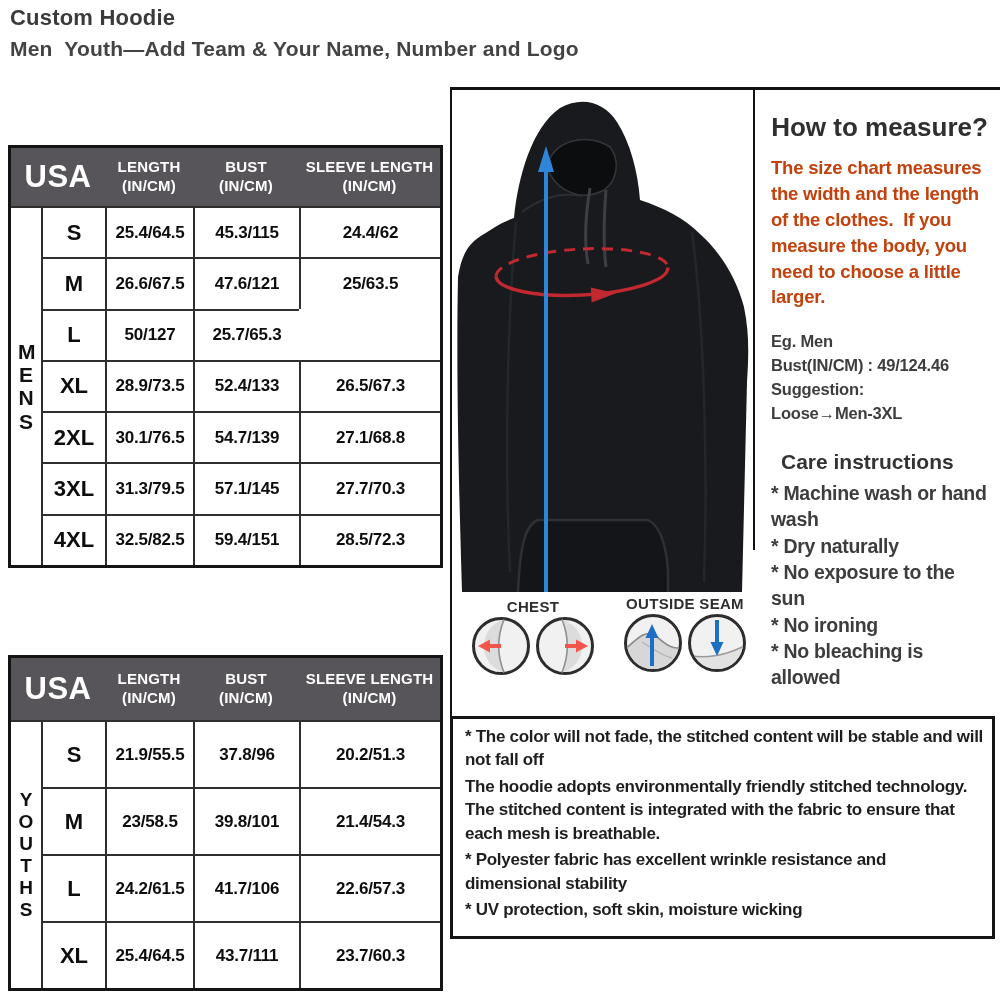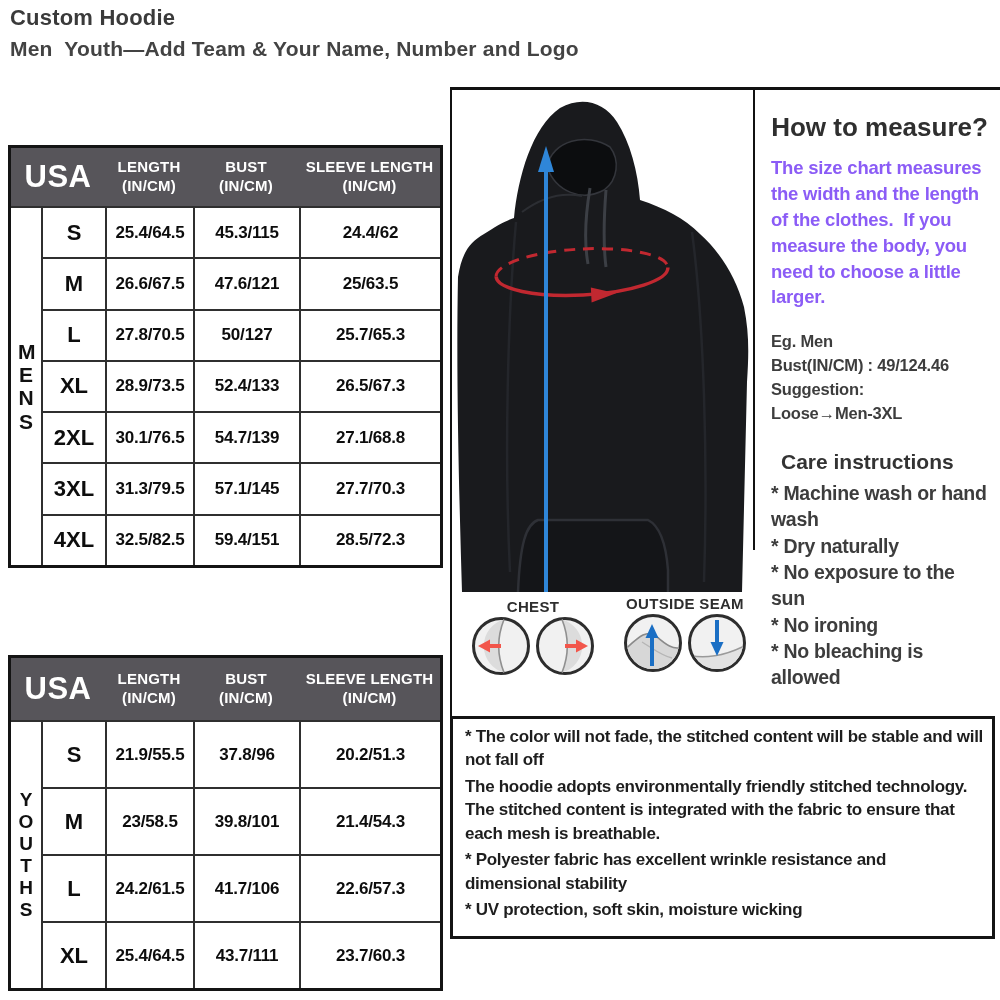--- a/index.html
+++ b/index.html
@@ -36,21 +36,21 @@
   #hoodie-svg { position:absolute; left:0; top:2px; }
   .icon-group { position:absolute; text-align:center; }
   #chest-group { left:16px;  top:508px; width:130px; }
   #seam-group  { left:166px; top:505px; width:134px; }
   .icon-label { font-size:15px; font-weight:700; color:#2e2e2e; letter-spacing:.3px; }
   .circle-row { display:flex; justify-content:center; gap:2px; }
 
   
   #right-panel { left:753px; top:87px; width:247px; height:463px; border-top:3px solid #111; border-left:2px solid #111; box-sizing:border-box; background:#fff; padding:14px 12px 0 16px; }
   #htm-title { font-size:26px; font-weight:700; color:#2f2f2f; text-align:center; margin-top:8px; }
-  #htm-body  { font-size:18.5px; font-weight:700; color:#8b5cf6; line-height:1.4; margin-top:12px; white-space:pre-wrap; letter-spacing:-.2px; }
+  #htm-body  { font-size:18.5px; font-weight:700; color:#c2410c; line-height:1.4; margin-top:12px; white-space:pre-wrap; letter-spacing:-.2px; }
   #eg-block  { margin-top:20px; }
   .eg-line   { font-size:16.5px; font-weight:700; color:#3d3d3d; line-height:1.45; letter-spacing:-.2px; }
   #care-title{ font-size:21px; font-weight:700; color:#333; margin-top:24px; margin-left:10px; }
   .care-line { font-size:19.5px; font-weight:700; color:#3d3d3d; line-height:1.35; letter-spacing:-.3px; }
   #care-list { margin-top:6px; }
 
   
   #bottom-box { left:450px; top:716px; width:545px; height:223px; border:3px solid #141414; box-sizing:border-box; background:#fff; padding:6px 8px 0 12px; }
   .desc-line { font-size:17px; font-weight:700; color:#1e1e1e; line-height:1.38; letter-spacing:-.3px; white-space:pre-wrap; margin-bottom:3px; }
 </style>
@@ -84,21 +84,20 @@
     <div class="c val">25.4/64.5</div>
     <div class="c val">45.3/115</div>
     <div class="c val">24.4/62</div>
 
     <div class="c sz">M</div>
     <div class="c val">26.6/67.5</div>
     <div class="c val">47.6/121</div>
     <div class="c val">25/63.5</div>
 
     <div class="c sz">L</div>
-    <div class="c val">27.8/70.5</div>
     <div class="c val">50/127</div>
     <div class="c val">25.7/65.3</div>
 
     <div class="c sz">XL</div>
     <div class="c val">28.9/73.5</div>
     <div class="c val">52.4/133</div>
     <div class="c val">26.5/67.3</div>
 
     <div class="c sz">2XL</div>
     <div class="c val">30.1/76.5</div>

